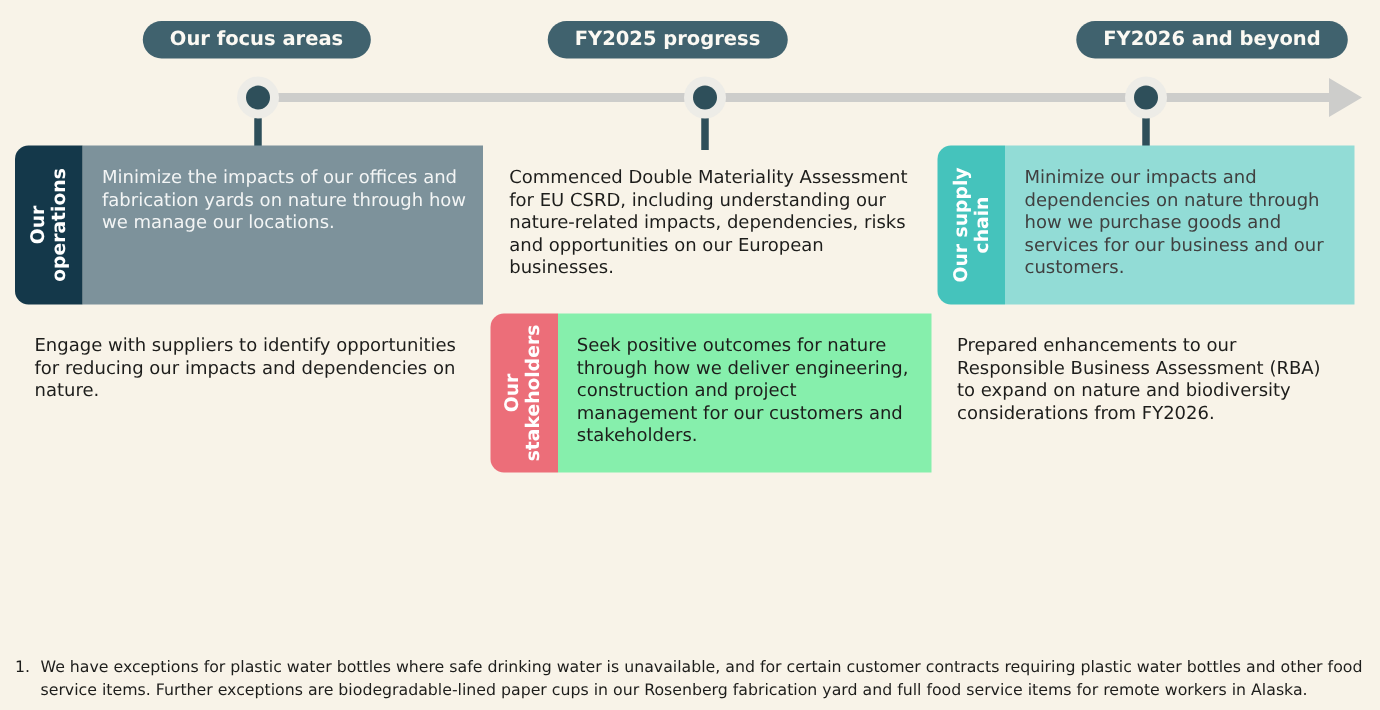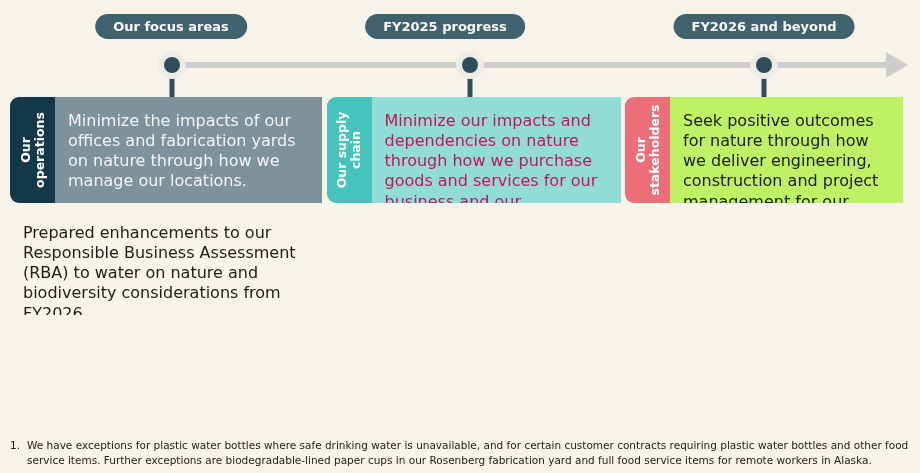--- a/index.html
+++ b/index.html
@@ -9,21 +9,21 @@
     font-family:"DejaVu Sans","Liberation Sans",sans-serif;
     color:#1d1d1b;
   }
   
   .pill{
     position:absolute;top:14px;transform:translateX(-50%);
     height:25px;line-height:25px;padding:0 18px;border-radius:13px;
     background:#40626e;color:#fbf9f3;font-size:13px;font-weight:bold;
     white-space:nowrap;
   }
-  .pill1{left:171px}.pill2{left:445px}.pill3{left:764px}
+  .pill1{left:171px}.pill2{left:445px}.pill3{left:808px}
   
   .tl-line{position:absolute;left:172px;top:62px;width:716px;height:6px;background:#cdcdcb;}
   .tl-arrow{position:absolute;left:886px;top:52px;width:0;height:0;
     border-left:22px solid #cdcdcb;border-top:13px solid transparent;border-bottom:13px solid transparent;}
   .tl-conn{position:absolute;top:66px;height:34px;width:5px;background:#2e4f5a;transform:translateX(-50%);}
   .tl-dot{position:absolute;top:51px;width:28px;height:28px;border-radius:50%;
     background:#edecE7;transform:translateX(-50%);}
   .tl-dot::after{content:"";position:absolute;left:6px;top:6px;width:16px;height:16px;
     border-radius:50%;background:#2e4f5a;}
   .cx1{left:172px}.cx2{left:470px}.cx3{left:764px}
@@ -37,30 +37,30 @@
   .row-label{
     width:45px;flex:none;position:relative;border-radius:9px 0 0 9px;
   }
   .row-label .vtext{
     position:absolute;top:50%;left:50%;
     transform:translate(-50%,-50%) rotate(-90deg);
     color:#ffffff;font-weight:bold;font-size:12.5px;line-height:1.15;
     text-align:center;white-space:pre-line;width:max-content;
   }
   .cell{
-    font-size:16px;line-height:1.26;
+    font-size:12px;line-height:1.26;
     padding:14px 9px 0 13px;overflow:hidden;flex:1;
   }
   
   .r1 .row-label{background:#14384a;}
   .r1 .cell{background:#7d929b;color:#f3f5f5;}
   .r2 .row-label{background:#45c3bc;}
-  .r2 .cell{background:#92dcd6;color:#be185d;}
+  .r2 .cell{background:#92dcd6;color:#404040;}
   .r3 .row-label{background:#ec6e79;}
-  .r3 .cell{background:#bef264;color:#1d1d1b;}
+  .r3 .cell{background:#86efac;color:#1d1d1b;}
   
   .footnote{
     position:absolute;left:10px;top:438px;width:900px;
     font-size:10.5px;line-height:1.42;display:flex;color:#1d1d1b;
   }
   .fn-num{flex:none;width:17px;font-weight:normal;}
   .fn-text{flex:1;}
 </style>
 </head>
 <body>
@@ -80,36 +80,38 @@
 
 <div class="grid">
 
   <div class="lead r1">
     <div class="row-label">
       <span class="vtext">Our
 operations</span>
     </div>
     <div class="cell">Minimize the impacts of our offices and fabrication yards on nature through how we manage our locations.</div>
   </div>
+  <div class="cell r1-cell r1">Commenced Double Materiality Assessment for EU CSRD, including understanding our nature-related impacts, dependencies, risks and opportunities on our European businesses.</div>
 
   <div class="lead r2">
     <div class="row-label">
       <span class="vtext">Our supply
 chain</span>
     </div>
     <div class="cell">Minimize our impacts and dependencies on nature through how we purchase goods and services for our business and our customers.</div>
   </div>
+  <div class="cell r2">Engage with suppliers to identify opportunities for reducing our impacts and dependencies on nature.</div>
 
   <div class="lead r3">
     <div class="row-label">
       <span class="vtext">Our
 stakeholders</span>
     </div>
     <div class="cell">Seek positive outcomes for nature through how we deliver engineering, construction and project management for our customers and stakeholders.</div>
   </div>
-  <div class="cell r3">Prepared enhancements to our Responsible Business Assessment (RBA) to water on nature and biodiversity considerations from FY2026.</div>
+  <div class="cell r3">Prepared enhancements to our Responsible Business Assessment (RBA) to expand on nature and biodiversity considerations from FY2026.</div>
 
 </div>
 
 <div class="footnote">
   <span class="fn-num">1.</span>
   <span class="fn-text">We have exceptions for plastic water bottles where safe drinking water is unavailable, and for certain customer contracts requiring plastic water bottles and other food service items. Further exceptions are biodegradable-lined paper cups in our Rosenberg fabrication yard and full food service items for remote workers in Alaska.</span>
 </div>
 
 </body></html>

